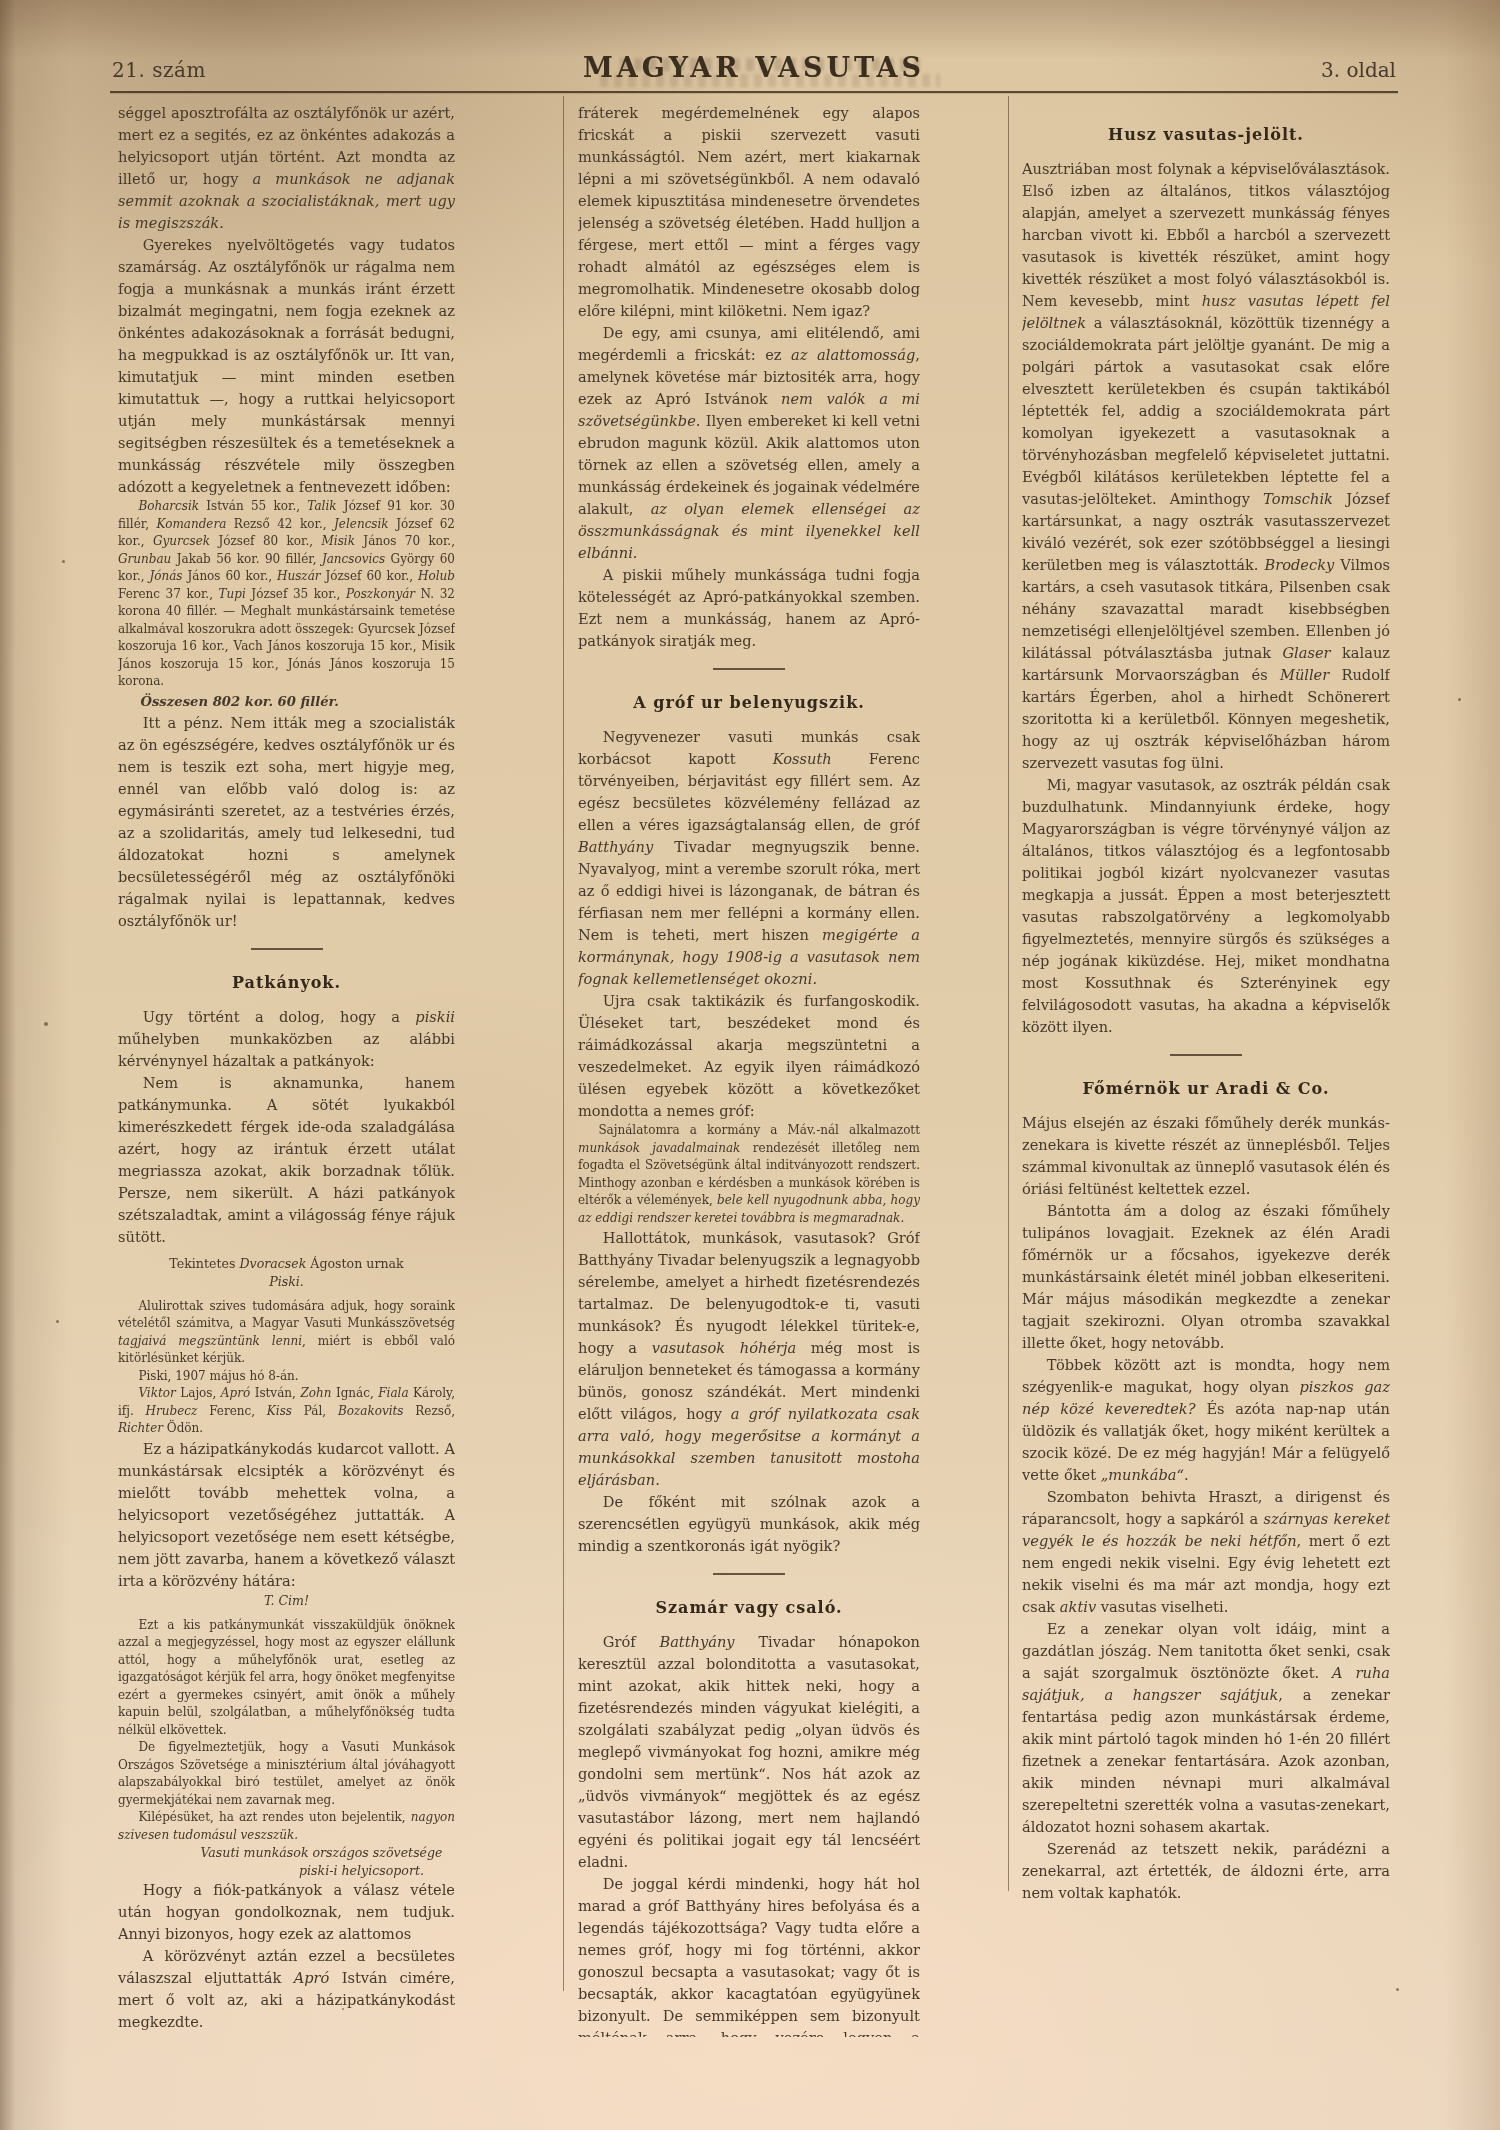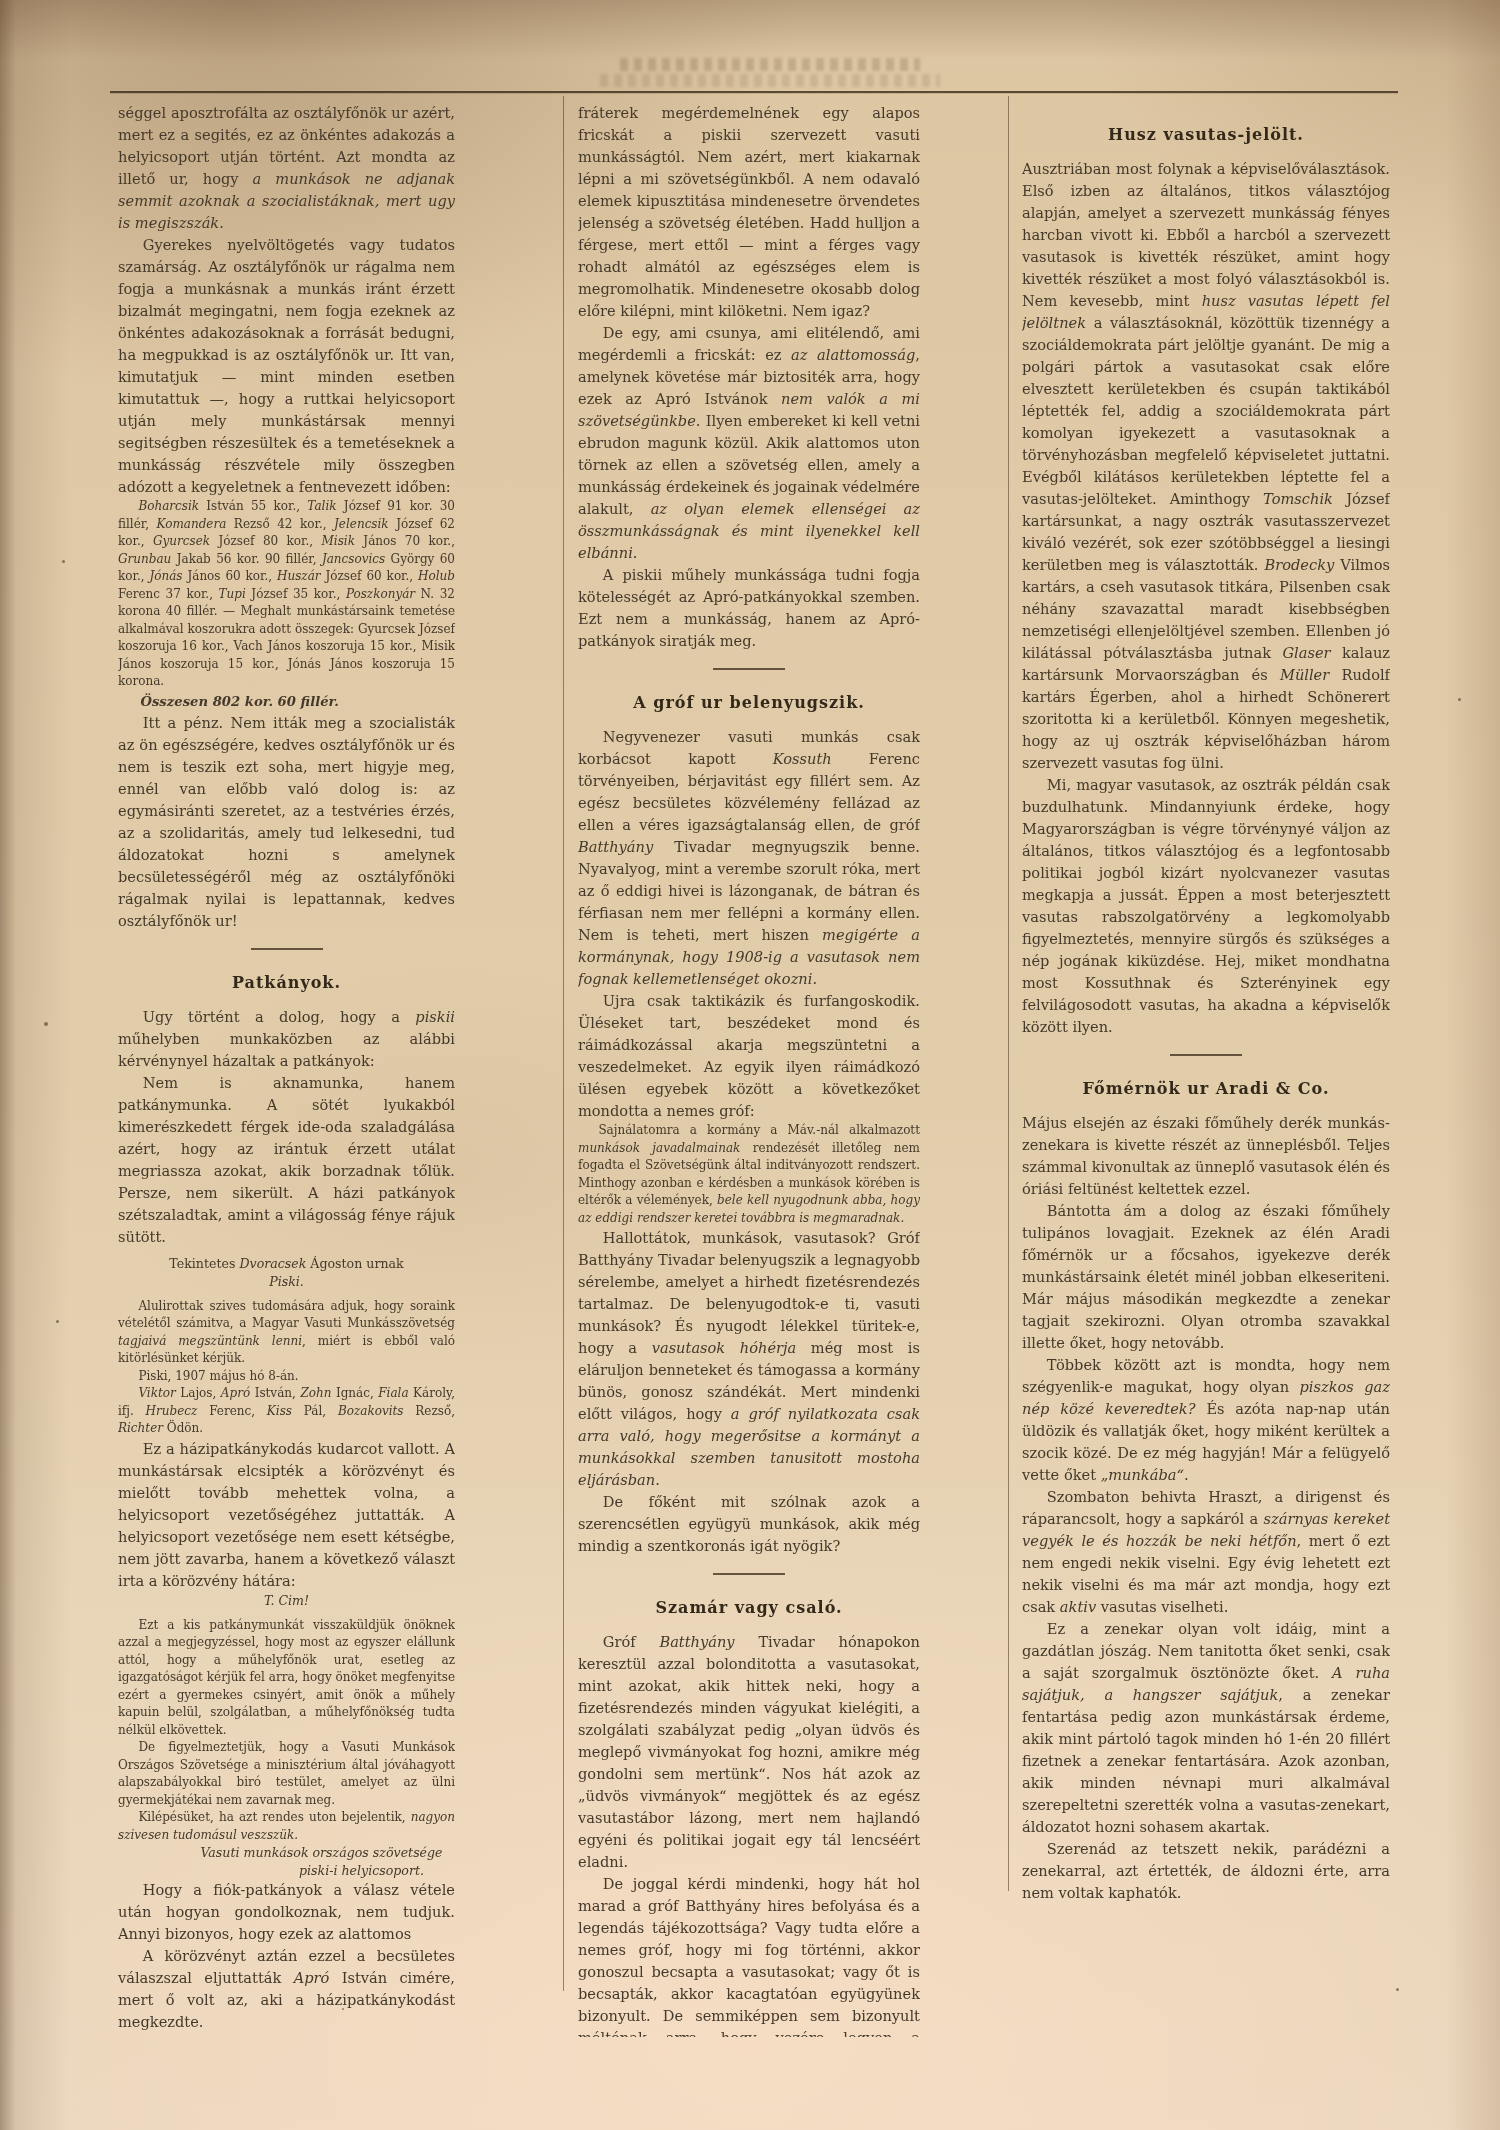--- a/index.html
+++ b/index.html
@@ -51,41 +51,46 @@
   .speck{position:absolute;border-radius:50%;background:rgba(38,28,16,.5);}
 </style>
 </head>
 <body>
 
 <div class="page">
 
   <div class="bleed"></div>
   <div class="bleed b2"></div>
 
+  <div class="masthead">
+    <div class="issue">21. szám</div>
+    <div class="paper-title">MAGYAR VASUTAS</div>
+    <div class="page-num">3. oldal</div>
+  </div>
   <div class="head-rule"></div>
 
   <div class="col col1">
       <p class="bp">séggel aposztrofálta az osztályfőnök ur azért, mert ez a segités, ez az önkéntes adakozás a helyicsoport utján történt. Azt mondta az illető ur, hogy <em>a munkások ne adjanak semmit azoknak a szocialistáknak, mert ugy is megiszszák.</em></p>
       <p class="bp ind">Gyerekes nyelvöltögetés vagy tudatos szamárság. Az osztályfőnök ur rágalma nem fogja a munkásnak a munkás iránt érzett bizalmát megingatni, nem fogja ezeknek az önkéntes adakozásoknak a forrását bedugni, ha megpukkad is az osztályfőnök ur. Itt van, kimutatjuk — mint minden esetben kimutattuk —, hogy a ruttkai helyicsoport utján mely munkástársak mennyi segitségben részesültek és a temetéseknek a munkásság részvétele mily összegben adózott a kegyeletnek a fentnevezett időben:</p>
       <p class="fp ind"><em>Boharcsik</em> István 55 kor., <em>Talik</em> József 91 kor. 30 fillér, <em>Komandera</em> Rezső 42 kor., <em>Jelencsik</em> József 62 kor., <em>Gyurcsek</em> József 80 kor., <em>Misik</em> János 70 kor., <em>Grunbau</em> Jakab 56 kor. 90 fillér, <em>Jancsovics</em> György 60 kor., <em>Jónás</em> János 60 kor., <em>Huszár</em> József 60 kor., <em>Holub</em> Ferenc 37 kor., <em>Tupi</em> József 35 kor., <em>Poszkonyár</em> N. 32 korona 40 fillér. — Meghalt munkástársaink temetése alkalmával koszorukra adott összegek: Gyurcsek József koszoruja 16 kor., Vach János koszoruja 15 kor., Misik János koszoruja 15 kor., Jónás János koszoruja 15 korona.</p>
       <p class="fp total">Összesen 802 kor. 60 fillér.</p>
       <p class="bp ind">Itt a pénz. Nem itták meg a szocialisták az ön egészségére, kedves osztályfőnök ur és nem is teszik ezt soha, mert higyje meg, ennél van előbb való dolog is: az egymásiránti szeretet, az a testvéries érzés, az a szolidaritás, amely tud lelkesedni, tud áldozatokat hozni s amelynek becsületességéről még az osztályfőnöki rágalmak nyilai is lepattannak, kedves osztályfőnök ur!</p>
       <div class="sep-rule"></div>
       <h2 class="sec-heading">Patkányok.</h2>
       <p class="bp ind">Ugy történt a dolog, hogy a <em>piskii</em> műhelyben munkaközben az alábbi kérvénynyel házaltak a patkányok:</p>
       <p class="bp ind">Nem is aknamunka, hanem patkánymunka. A sötét lyukakból kimerészkedett férgek ide-oda szaladgálása azért, hogy az irántuk érzett utálat megriassza azokat, akik borzadnak tőlük. Persze, nem sikerült. A házi patkányok szétszaladtak, amint a világosság fénye rájuk sütött.</p>
       <p class="fp addr">Tekintetes <em>Dvoracsek</em> Ágoston urnak</p>
       <p class="fp addr it">Piski.</p>
       <p class="fp ind">Alulirottak szives tudomására adjuk, hogy soraink vételétől számitva, a Magyar Vasuti Munkásszövetség <em>tagjaivá megszüntünk lenni</em>, miért is ebből való kitörlésünket kérjük.</p>
       <p class="fp ind">Piski, 1907 május hó 8-án.</p>
       <p class="fp ind"><em>Viktor</em> Lajos, <em>Apró</em> István, <em>Zohn</em> Ignác, <em>Fiala</em> Károly, ifj. <em>Hrubecz</em> Ferenc, <em>Kiss</em> Pál, <em>Bozakovits</em> Rezső, <em>Richter</em> Ödön.</p>
       <p class="bp ind">Ez a házipatkánykodás kudarcot vallott. A munkástársak elcsipték a körözvényt és mielőtt tovább mehettek volna, a helyicsoport vezetőségéhez juttatták. A helyicsoport vezetősége nem esett kétségbe, nem jött zavarba, hanem a következő választ irta a körözvény hátára:</p>
       <p class="fp addr it">T. Cim!</p>
       <p class="fp ind">Ezt a kis patkánymunkát visszaküldjük önöknek azzal a megjegyzéssel, hogy most az egyszer elállunk attól, hogy a műhelyfőnök urat, esetleg az igazgatóságot kérjük fel arra, hogy önöket megfenyitse ezért a gyermekes csinyért, amit önök a műhely kapuin belül, szolgálatban, a műhelyfőnökség tudta nélkül elkövettek.</p>
-      <p class="fp ind">De figyelmeztetjük, hogy a Vasuti Munkások Országos Szövetsége a minisztérium által jóváhagyott alapszabályokkal biró testület, amelyet az ülni gyermekjátékai nem zavarnak meg.</p>
+      <p class="fp ind">De figyelmeztetjük, hogy a Vasuti Munkások Országos Szövetsége a minisztérium által jóváhagyott alapszabályokkal biró testület, amelyet az önök gyermekjátékai nem zavarnak meg.</p>
       <p class="fp ind">Kilépésüket, ha azt rendes uton bejelentik, <em>nagyon szivesen tudomásul veszszük.</em></p>
       <p class="fp sig it"><em>Vasuti munkások országos szövetsége</em></p>
       <p class="fp sig2 it"><em>piski-i helyicsoport.</em></p>
       <p class="bp ind">Hogy a fiók-patkányok a válasz vétele után hogyan gondolkoznak, nem tudjuk. Annyi bizonyos, hogy ezek az alattomos</p>
       <p class="bp ind">A körözvényt aztán ezzel a becsületes válaszszal eljuttatták <em>Apró</em> István cimére, mert ő volt az, aki a házipatkánykodást megkezdte.</p>
     </div>
   <div class="col col2">
       <p class="bp">fráterek megérdemelnének egy alapos fricskát a piskii szervezett vasuti munkásságtól. Nem azért, mert kiakarnak lépni a mi szövetségünkből. A nem odavaló elemek kipusztitása mindenesetre örvendetes jelenség a szövetség életében. Hadd hulljon a férgese, mert ettől — mint a férges vagy rohadt almától az egészséges elem is megromolhatik. Mindenesetre okosabb dolog előre kilépni, mint kilöketni. Nem igaz?</p>
       <p class="bp ind">De egy, ami csunya, ami elitélendő, ami megérdemli a fricskát: ez <em>az alattomosság</em>, amelynek követése már biztositék arra, hogy ezek az Apró Istvánok <em>nem valók a mi szövetségünkbe.</em> Ilyen embereket ki kell vetni ebrudon magunk közül. Akik alattomos uton törnek az ellen a szövetség ellen, amely a munkásság érdekeinek és jogainak védelmére alakult, <em>az olyan elemek ellenségei az összmunkásságnak és mint ilyenekkel kell elbánni.</em></p>
       <p class="bp ind">A piskii műhely munkássága tudni fogja kötelességét az Apró-patkányokkal szemben. Ezt nem a munkásság, hanem az Apró-patkányok siratják meg.</p>

